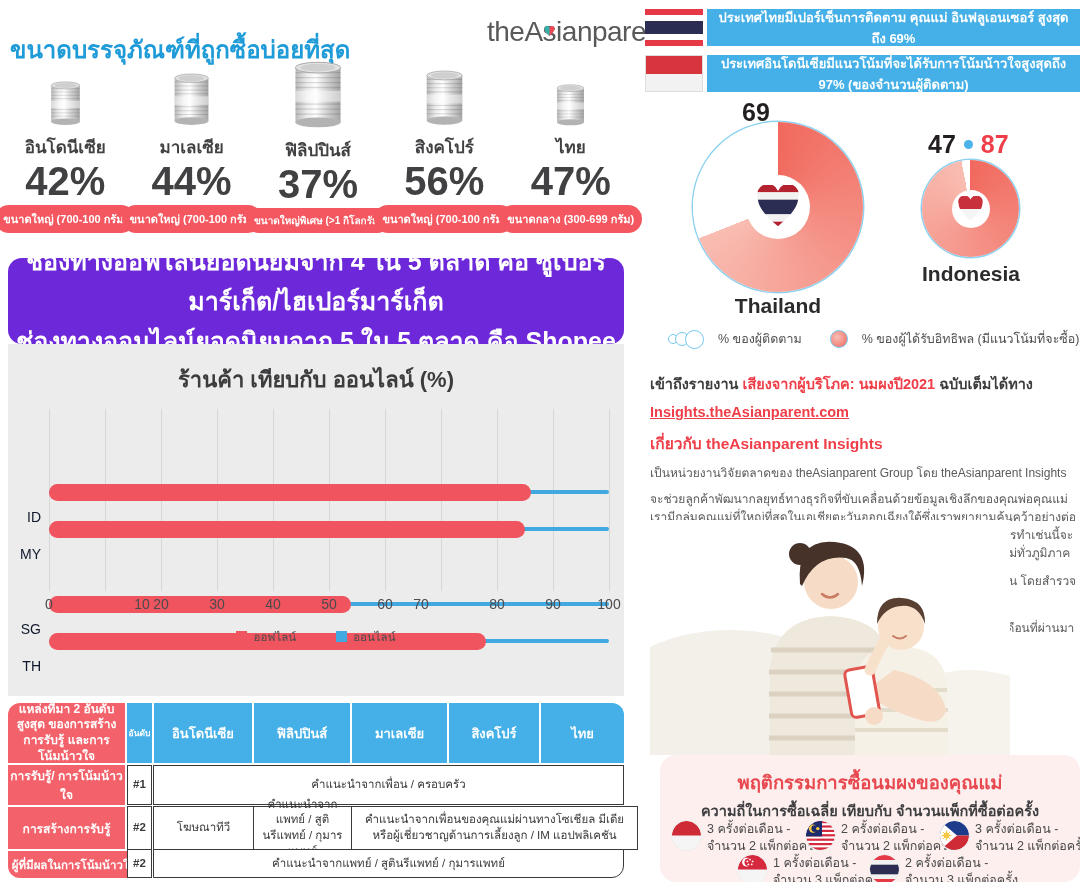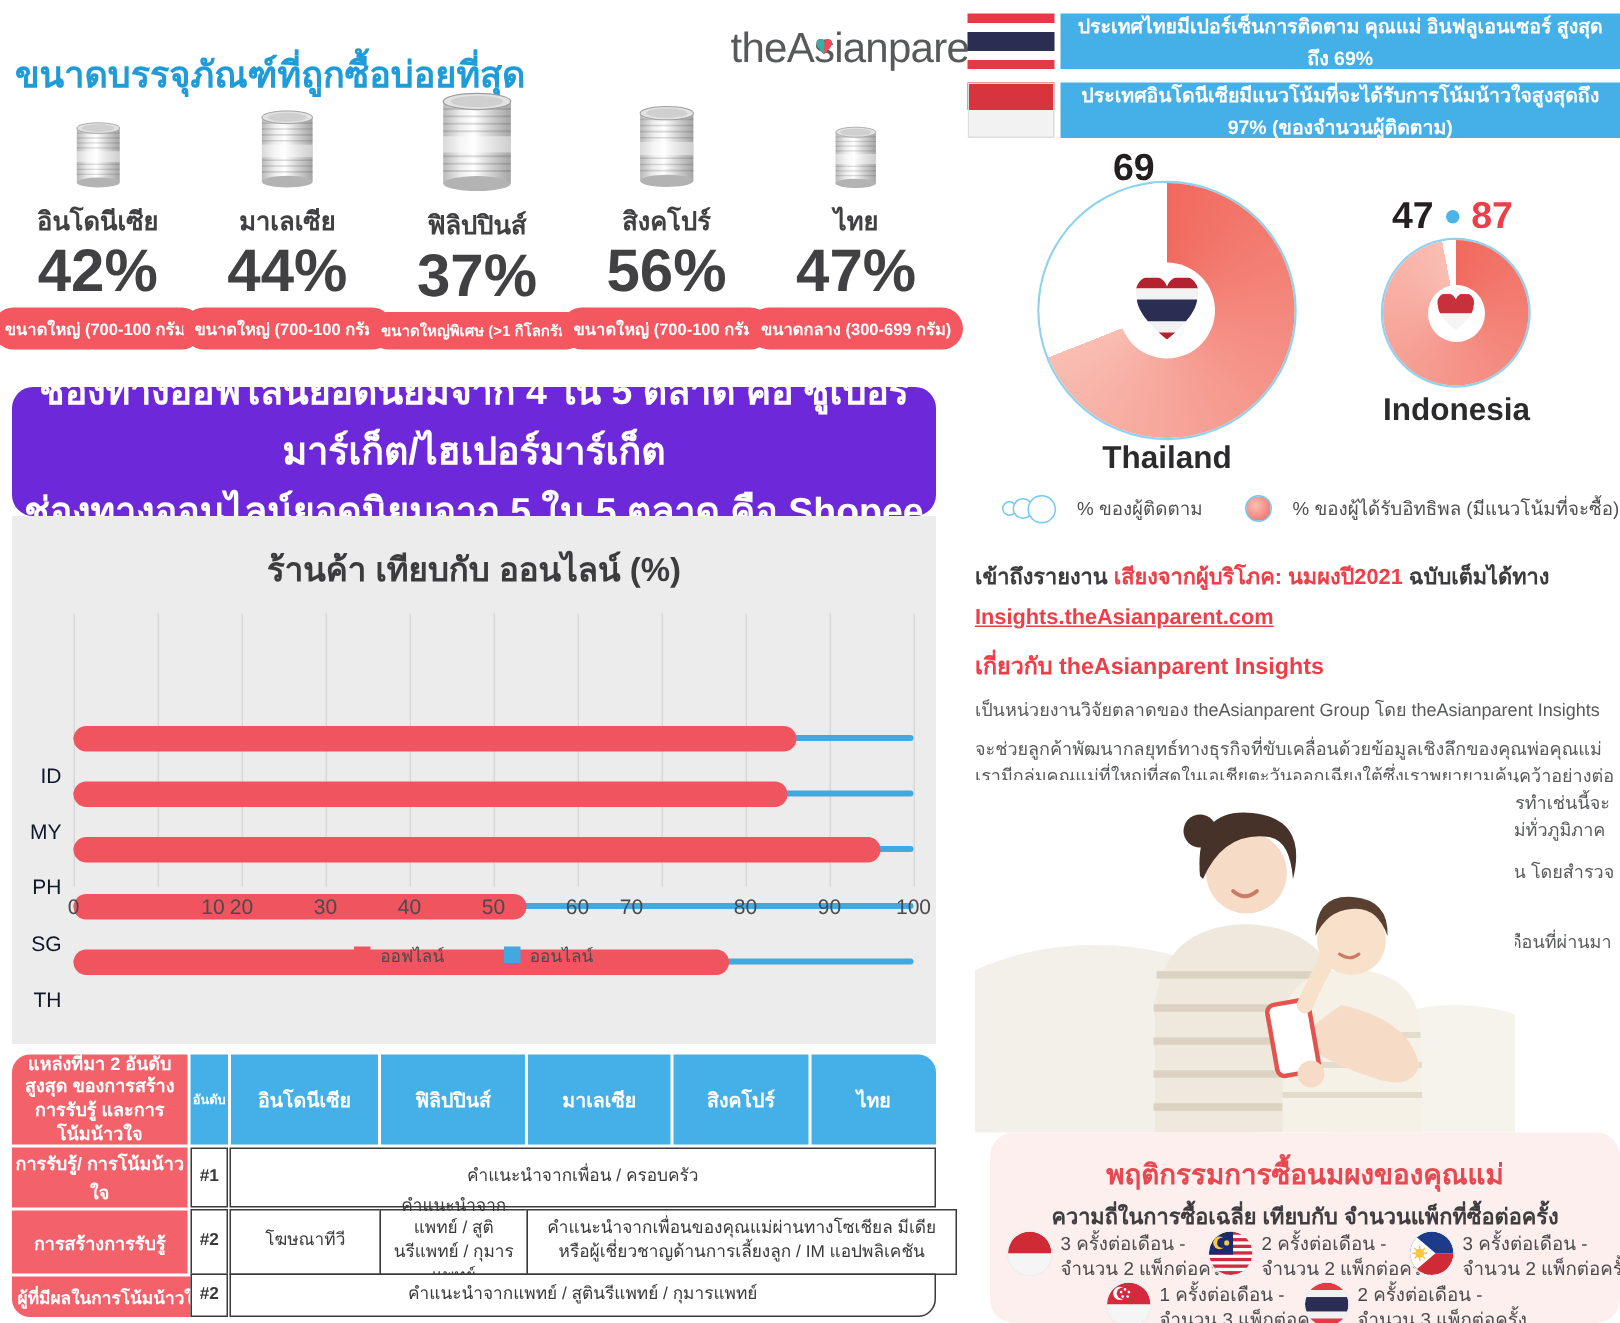--- a/index.html
+++ b/index.html
@@ -306,25 +306,20 @@
       <div class="bar-row" style="top:74.5px">
         <span class="bar-label">ID</span>
         <div class="bar-track" style="background: rgb(65, 169, 224);"></div>
           <div class="bar-fill" style="width: 86%; background: rgb(240, 84, 94);"></div>
       </div>
       <div class="bar-row" style="top:111.5px">
         <span class="bar-label">MY</span>
         <div class="bar-track" style="background: rgb(65, 169, 224);"></div>
           <div class="bar-fill" style="width: 85%; background: rgb(240, 84, 94);"></div>
       </div>
-      <div class="bar-row" style="top:148.5px">
-        <span class="bar-label">PH</span>
-        <div class="bar-track" style="background: rgb(65, 169, 224);"></div>
-          <div class="bar-fill" style="width: 96%; background: rgb(240, 84, 94);"></div>
-      </div>
       <div class="bar-row" style="top:186.5px">
         <span class="bar-label">SG</span>
         <div class="bar-track" style="background: rgb(65, 169, 224);"></div>
           <div class="bar-fill" style="width: 54%; background: rgb(240, 84, 94);"></div>
       </div>
       <div class="bar-row" style="top:223.5px">
         <span class="bar-label">TH</span>
         <div class="bar-track" style="background: rgb(65, 169, 224);"></div>
           <div class="bar-fill" style="width: 78%; background: rgb(240, 84, 94);"></div>
       </div>

